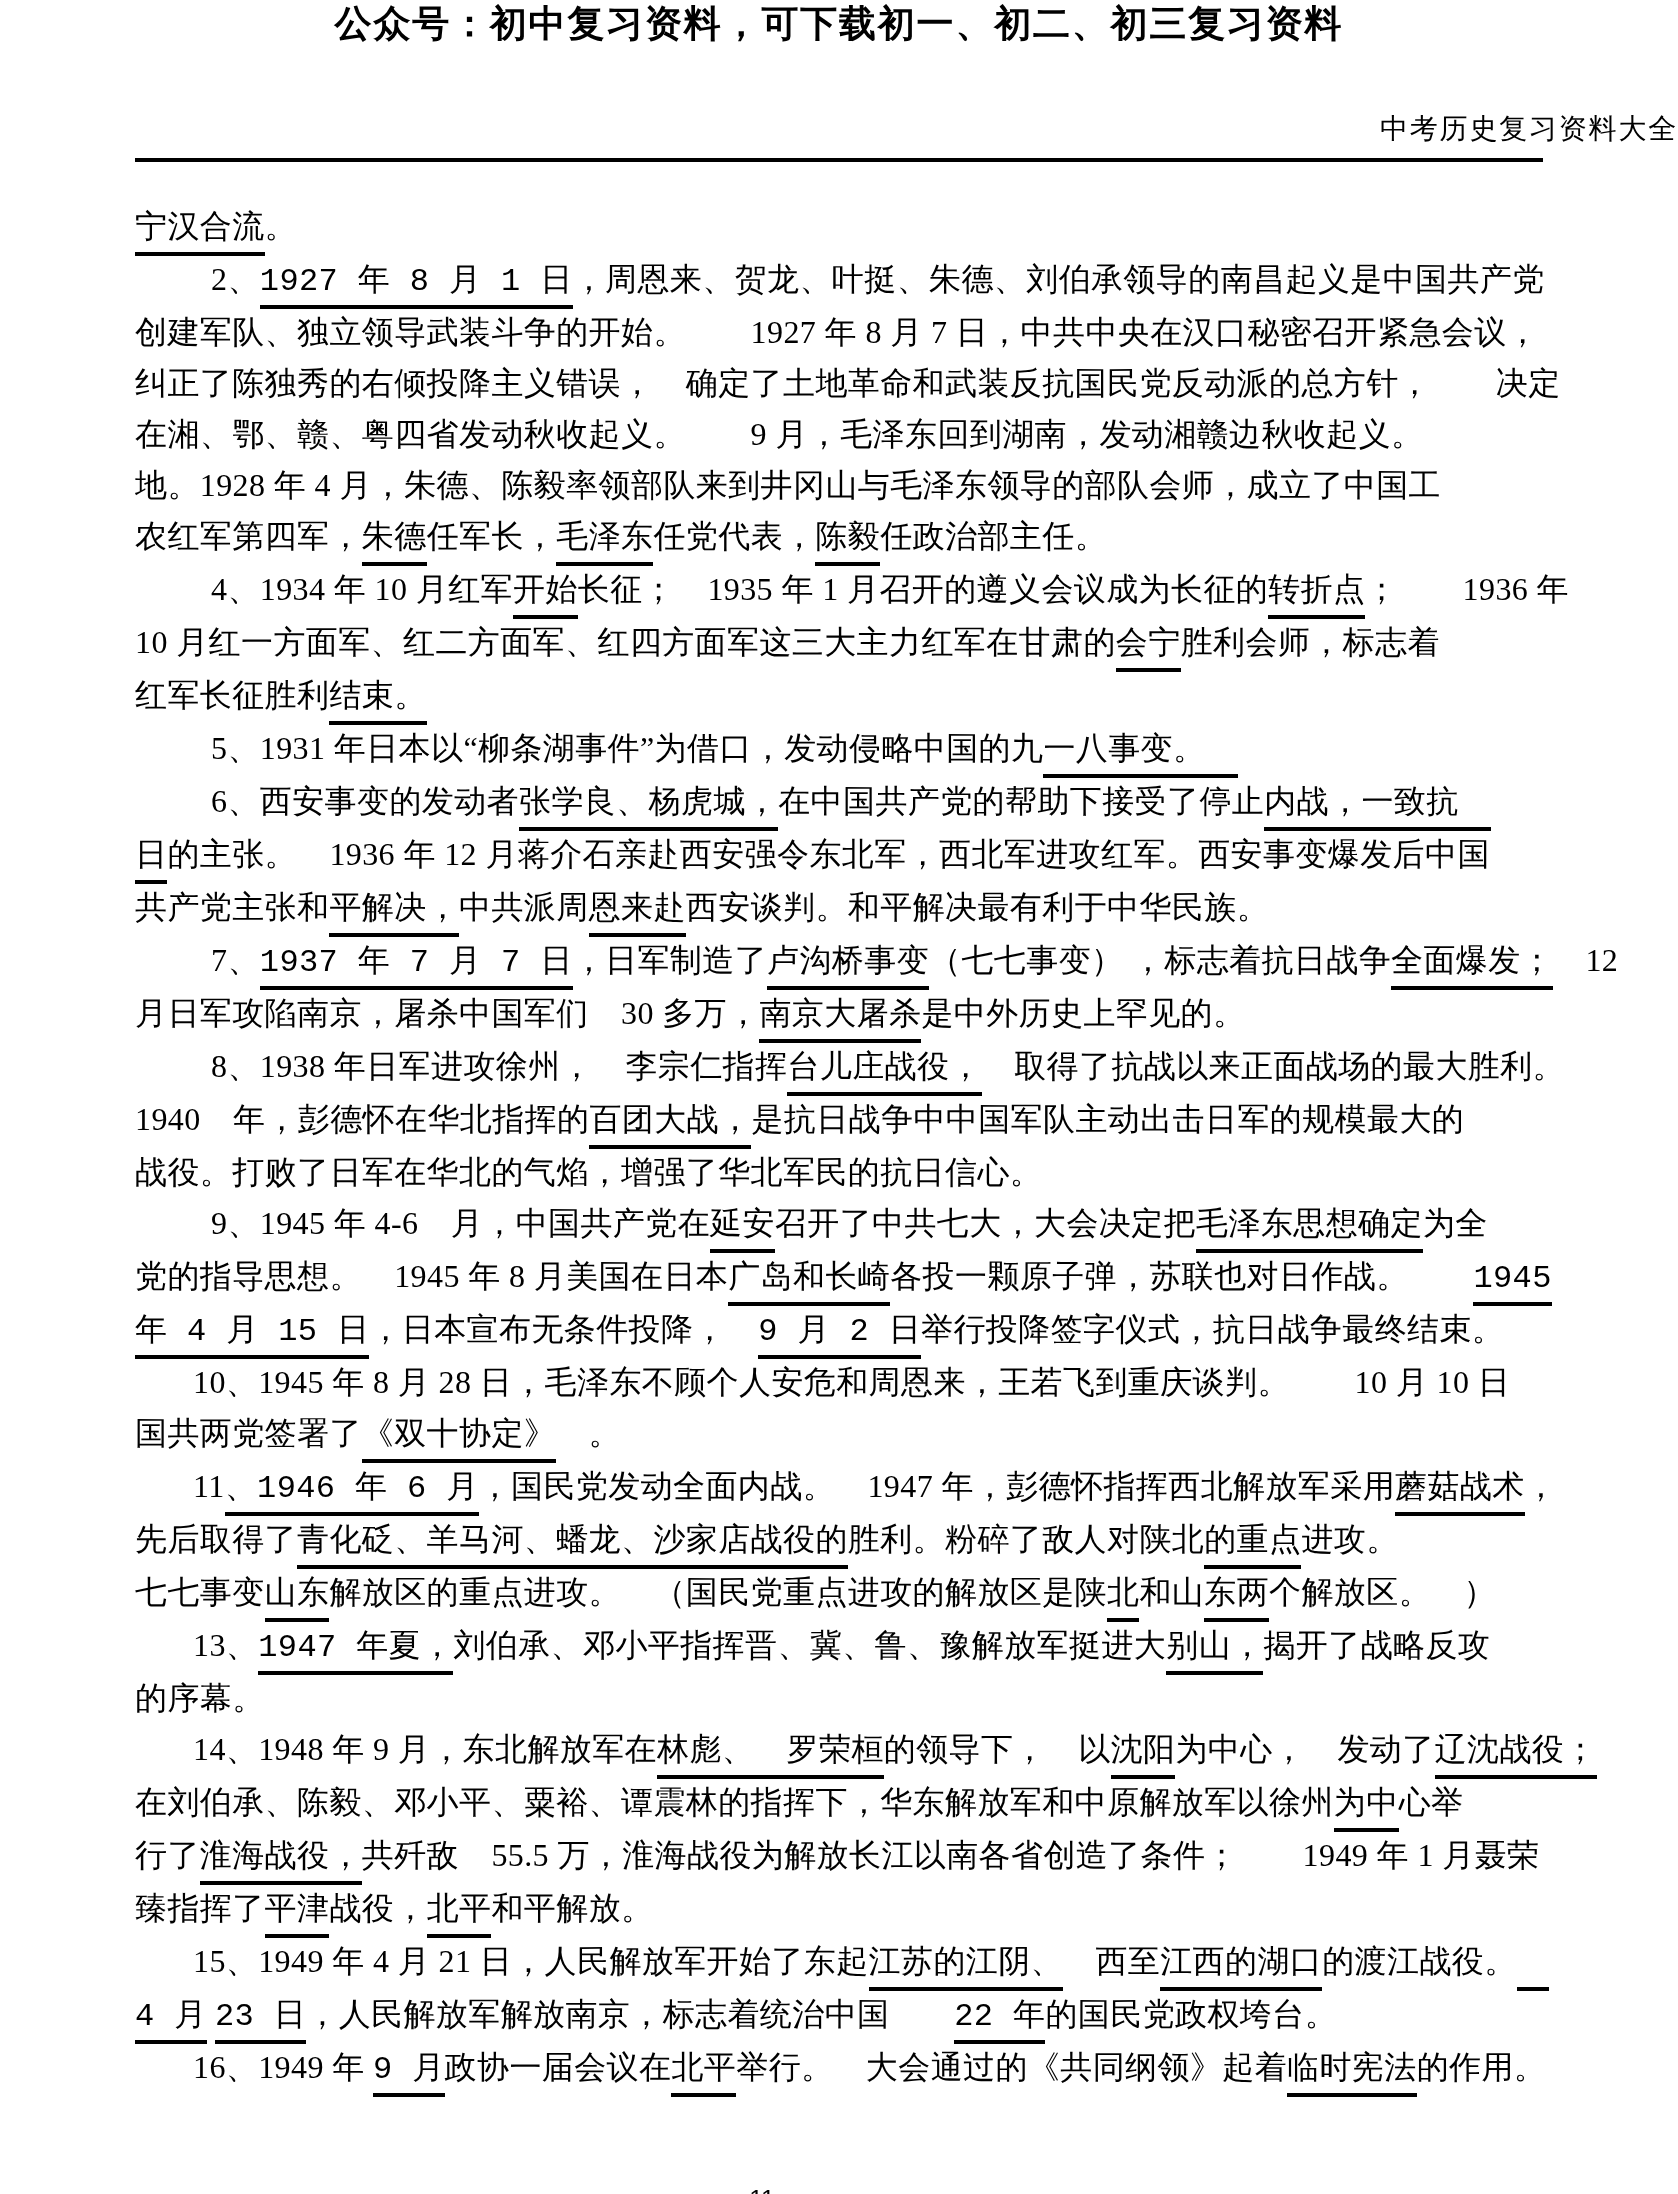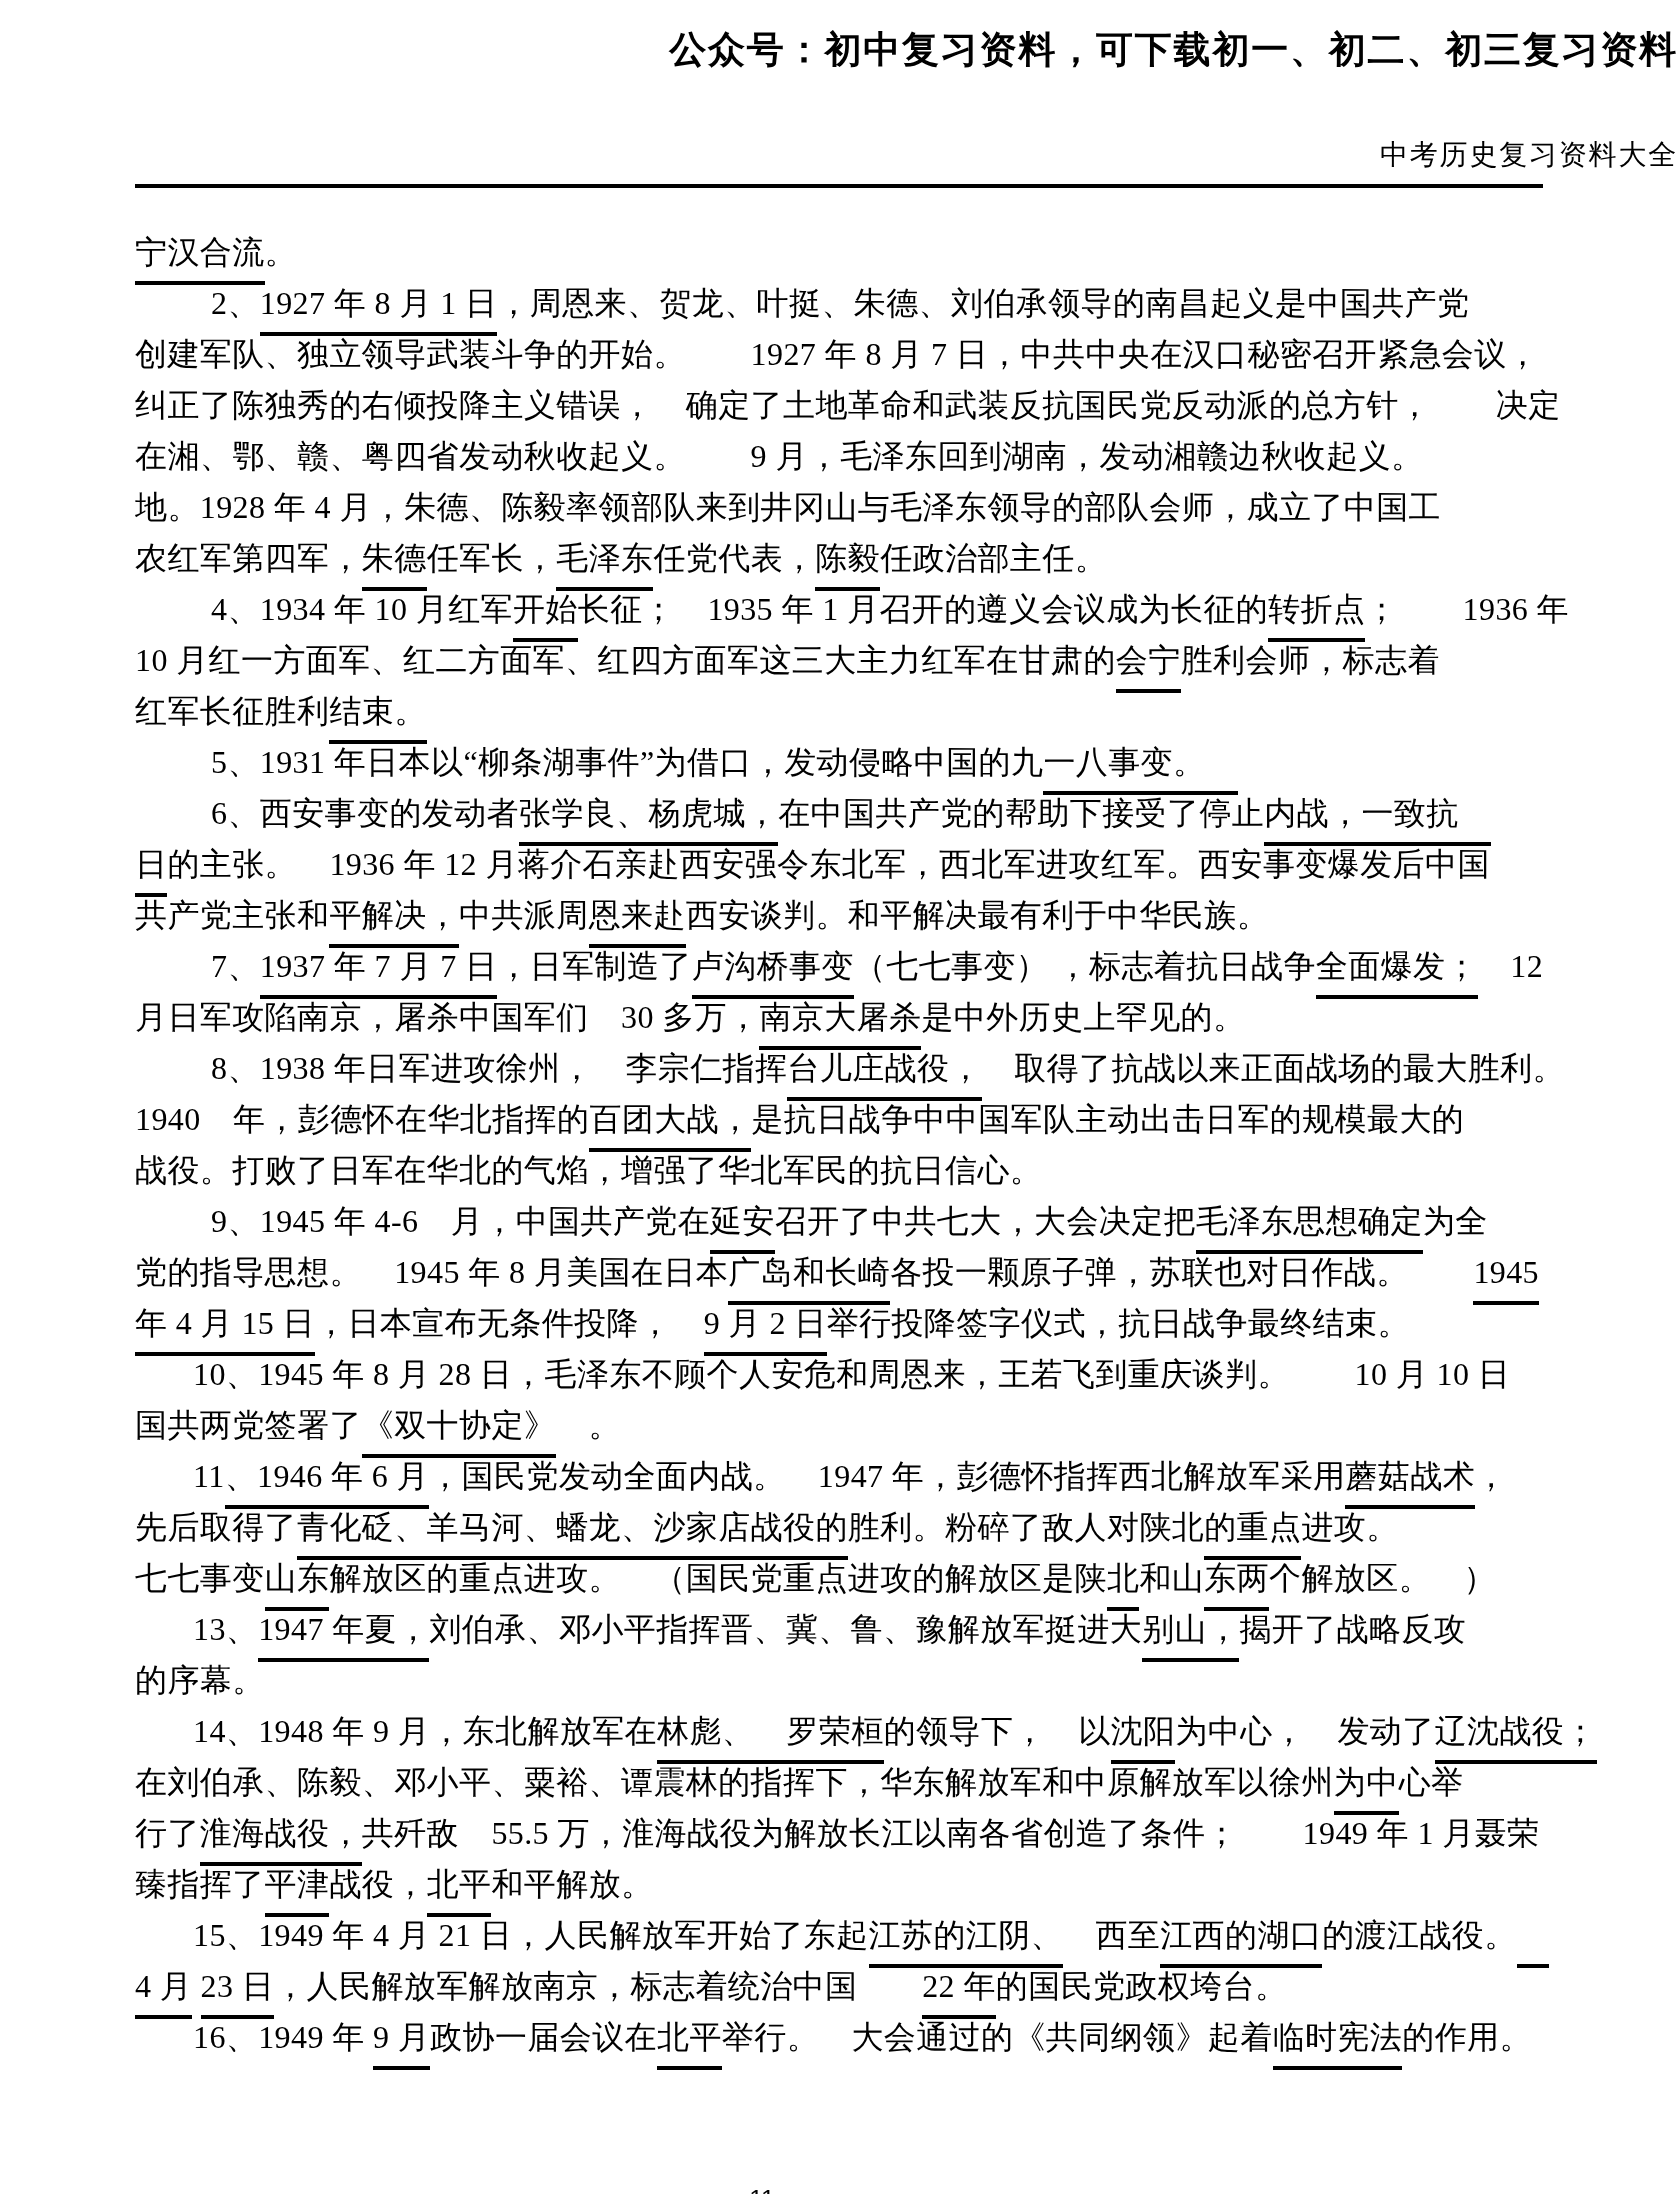--- a/index.html
+++ b/index.html
@@ -10,22 +10,22 @@
   .page {
     position: relative;
     width: 1678px;
     height: 2375px;
     background: #ffffff;
     color: #000000;
     font-family: "Liberation Serif", "DejaVu Serif", serif;
     overflow: hidden;
   }
   .banner {
-    padding-top: 26px;
-    text-align: right;
+    padding-top: 0;
+    text-align: center;
     font-size: 37px;
     font-weight: bold;
     letter-spacing: 1.8px;
     line-height: 48px;
   }
   .subtitle {
     margin-top: 65px;
     text-align: right;
     font-size: 28px;
     letter-spacing: 1.8px;
@@ -46,21 +46,22 @@
     font-size: 32px;
     line-height: 51px;
     letter-spacing: 0.4px;
     white-space: pre;
   }
   p.ind-s { text-indent: 76px; }
   p.ind-d { text-indent: 58px; }
   u.ul {
     text-decoration: none;
     border-bottom: 4px solid #000000;
-    padding-bottom: 11px;
+    padding-bottom: 5px;
+    font-family: Liberation Mono, monospace;
   }
   .footer {
     position: absolute;
     top: 2185px;
     left: 0;
     width: 1524px;
     text-align: center;
     font-size: 24.6px;
     font-family: "Liberation Sans", "DejaVu Sans", sans-serif;
   }

